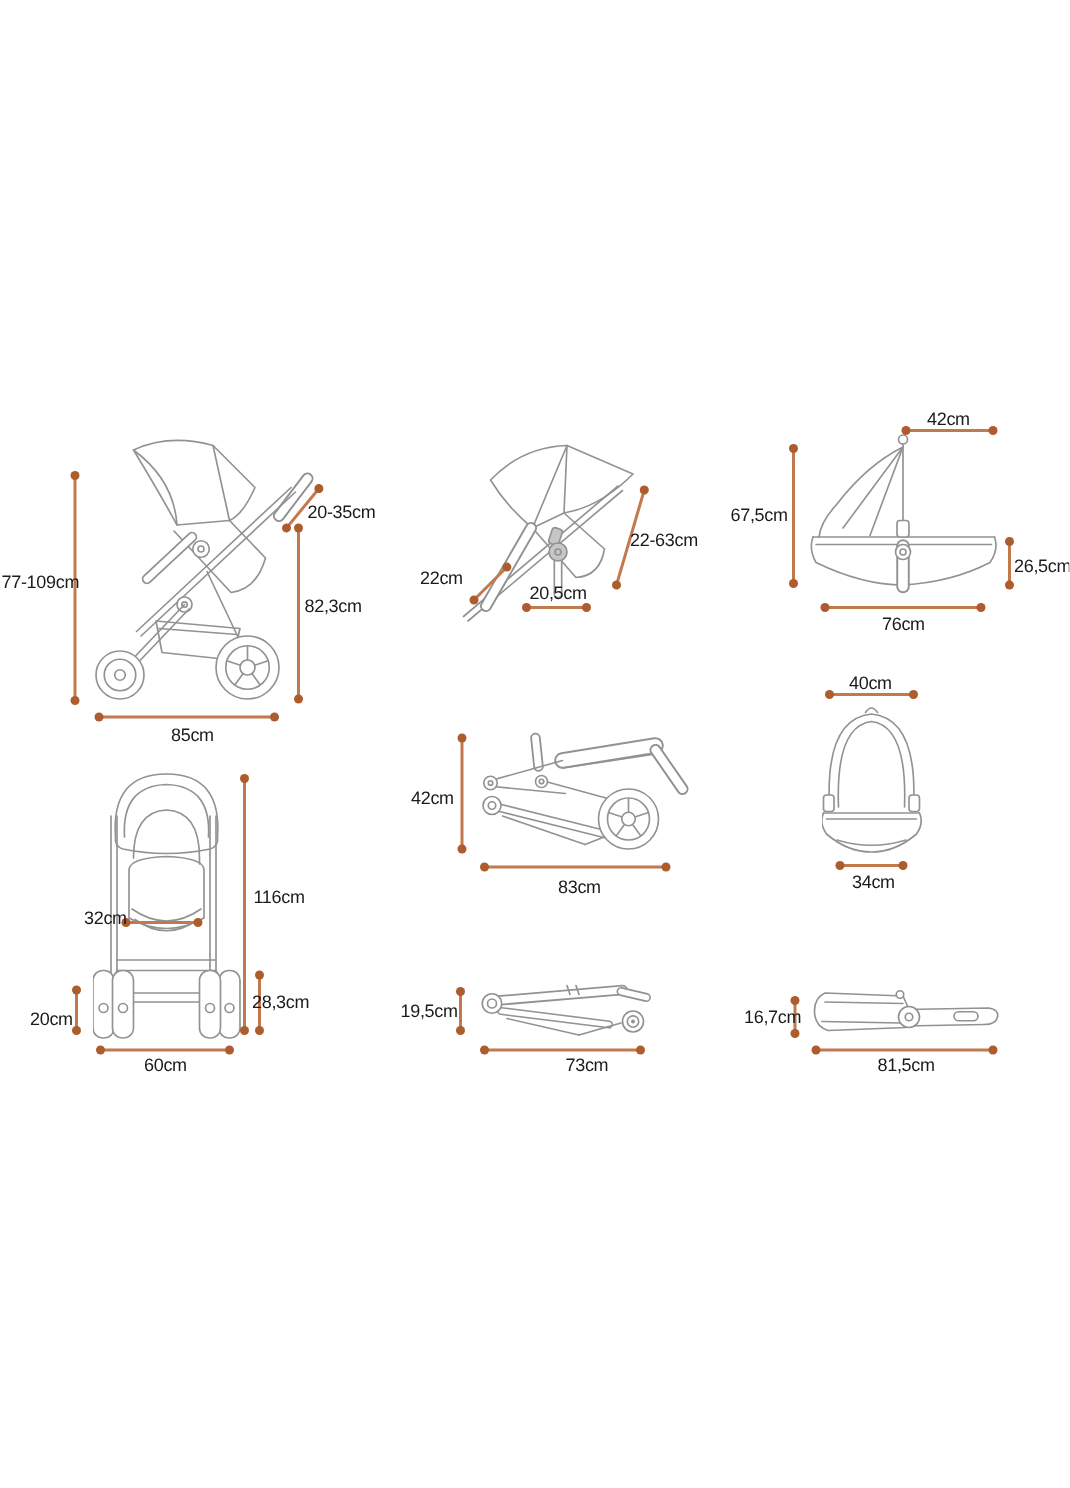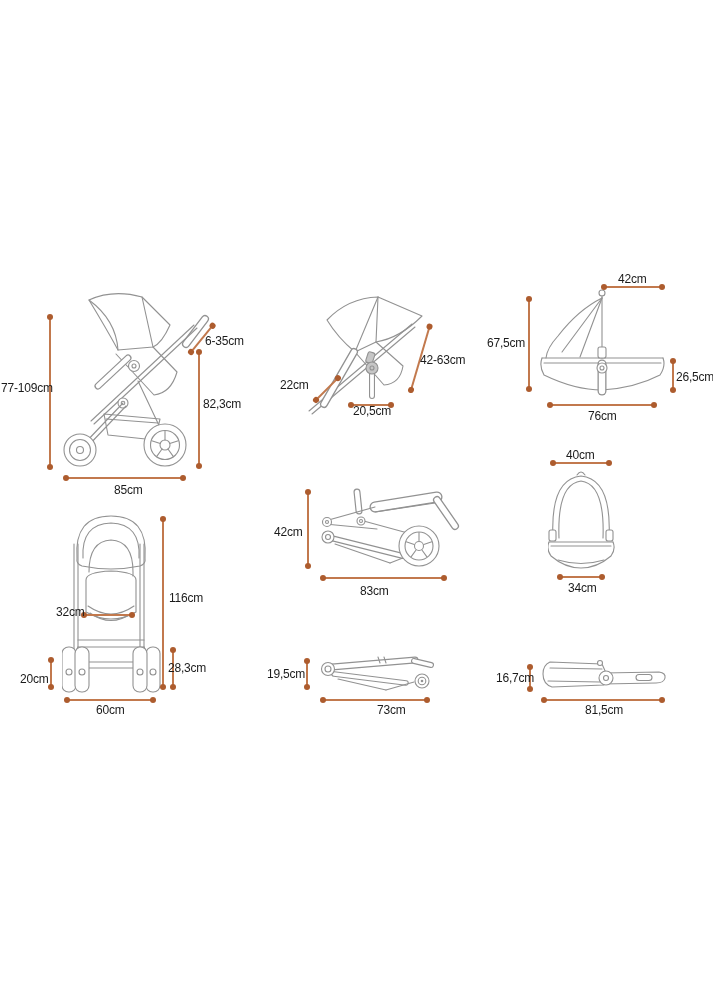--- a/index.html
+++ b/index.html
@@ -197,46 +197,46 @@
     <path d="M8,25 L60,26"></path>
     <circle class="wf" cx="60" cy="7" r="2.5"></circle>
     <circle class="wf" cx="66" cy="22" r="7"></circle>
       <circle cx="66" cy="22" r="2.5"></circle>
     <rect class="wf" x="96" y="18.5" width="16" height="6" rx="3"></rect>
   </svg>
 
   <div class="dim v" style="left:49px;top:316px;height:152px"></div>
   <span class="dlabel" style="left:1px;top:381px">77-109cm</span>
   <div class="dim h rot" style="left:190px;top:351px;width:36px;transform:rotate(-50.6deg)"></div>
-  <span class="dlabel" style="left:205px;top:334px">6-35cm</span>
+  <span class="dlabel" style="left:205px;top:334px">20-35cm</span>
   <div class="dim v" style="left:198px;top:351px;height:116px"></div>
   <span class="dlabel" style="left:203px;top:397px">82,3cm</span>
   <div class="dim h" style="left:65px;top:477px;width:119px"></div>
   <span class="dlabel" style="left:114px;top:483px">85cm</span>
 
   <div class="dim h rot" style="left:315px;top:399px;width:33px;transform:rotate(-45deg)"></div>
   <span class="dlabel" style="left:280px;top:378px">22cm</span>
   <div class="dim h rot" style="left:410px;top:389px;width:68px;transform:rotate(-73.7deg)"></div>
-  <span class="dlabel" style="left:420px;top:353px">42-63cm</span>
+  <span class="dlabel" style="left:420px;top:353px">22-63cm</span>
   <div class="dim h" style="left:350px;top:404px;width:42px"></div>
-  <span class="dlabel" style="left:353px;top:404px">20,5cm</span>
+  <span class="dlabel" style="left:353px;top:388px">20,5cm</span>
 
   <div class="dim h" style="left:603px;top:286px;width:60px"></div>
   <span class="dlabel" style="left:618px;top:272px">42cm</span>
   <div class="dim v" style="left:528px;top:298px;height:92px"></div>
   <span class="dlabel" style="left:487px;top:336px">67,5cm</span>
   <div class="dim v" style="left:672px;top:360px;height:31px"></div>
   <span class="dlabel" style="left:676px;top:370px">26,5cm</span>
   <div class="dim h" style="left:549px;top:404px;width:106px"></div>
   <span class="dlabel" style="left:588px;top:409px">76cm</span>
 
   <div class="dim v" style="left:307px;top:491px;height:76px"></div>
   <span class="dlabel" style="left:274px;top:525px">42cm</span>
   <div class="dim h" style="left:322px;top:577px;width:123px"></div>
-  <span class="dlabel" style="left:360px;top:584px">83cm</span>
+  <span class="dlabel" style="left:372px;top:584px">83cm</span>
 
   <div class="dim h" style="left:552px;top:462px;width:58px"></div>
   <span class="dlabel" style="left:566px;top:448px">40cm</span>
   <div class="dim h" style="left:559px;top:576px;width:44px"></div>
   <span class="dlabel" style="left:568px;top:581px">34cm</span>
 
   <div class="dim h" style="left:83px;top:614px;width:50px"></div>
   <span class="dlabel" style="left:56px;top:605px">32cm</span>
   <div class="dim v" style="left:162px;top:518px;height:170px"></div>
   <span class="dlabel" style="left:169px;top:591px">116cm</span>

